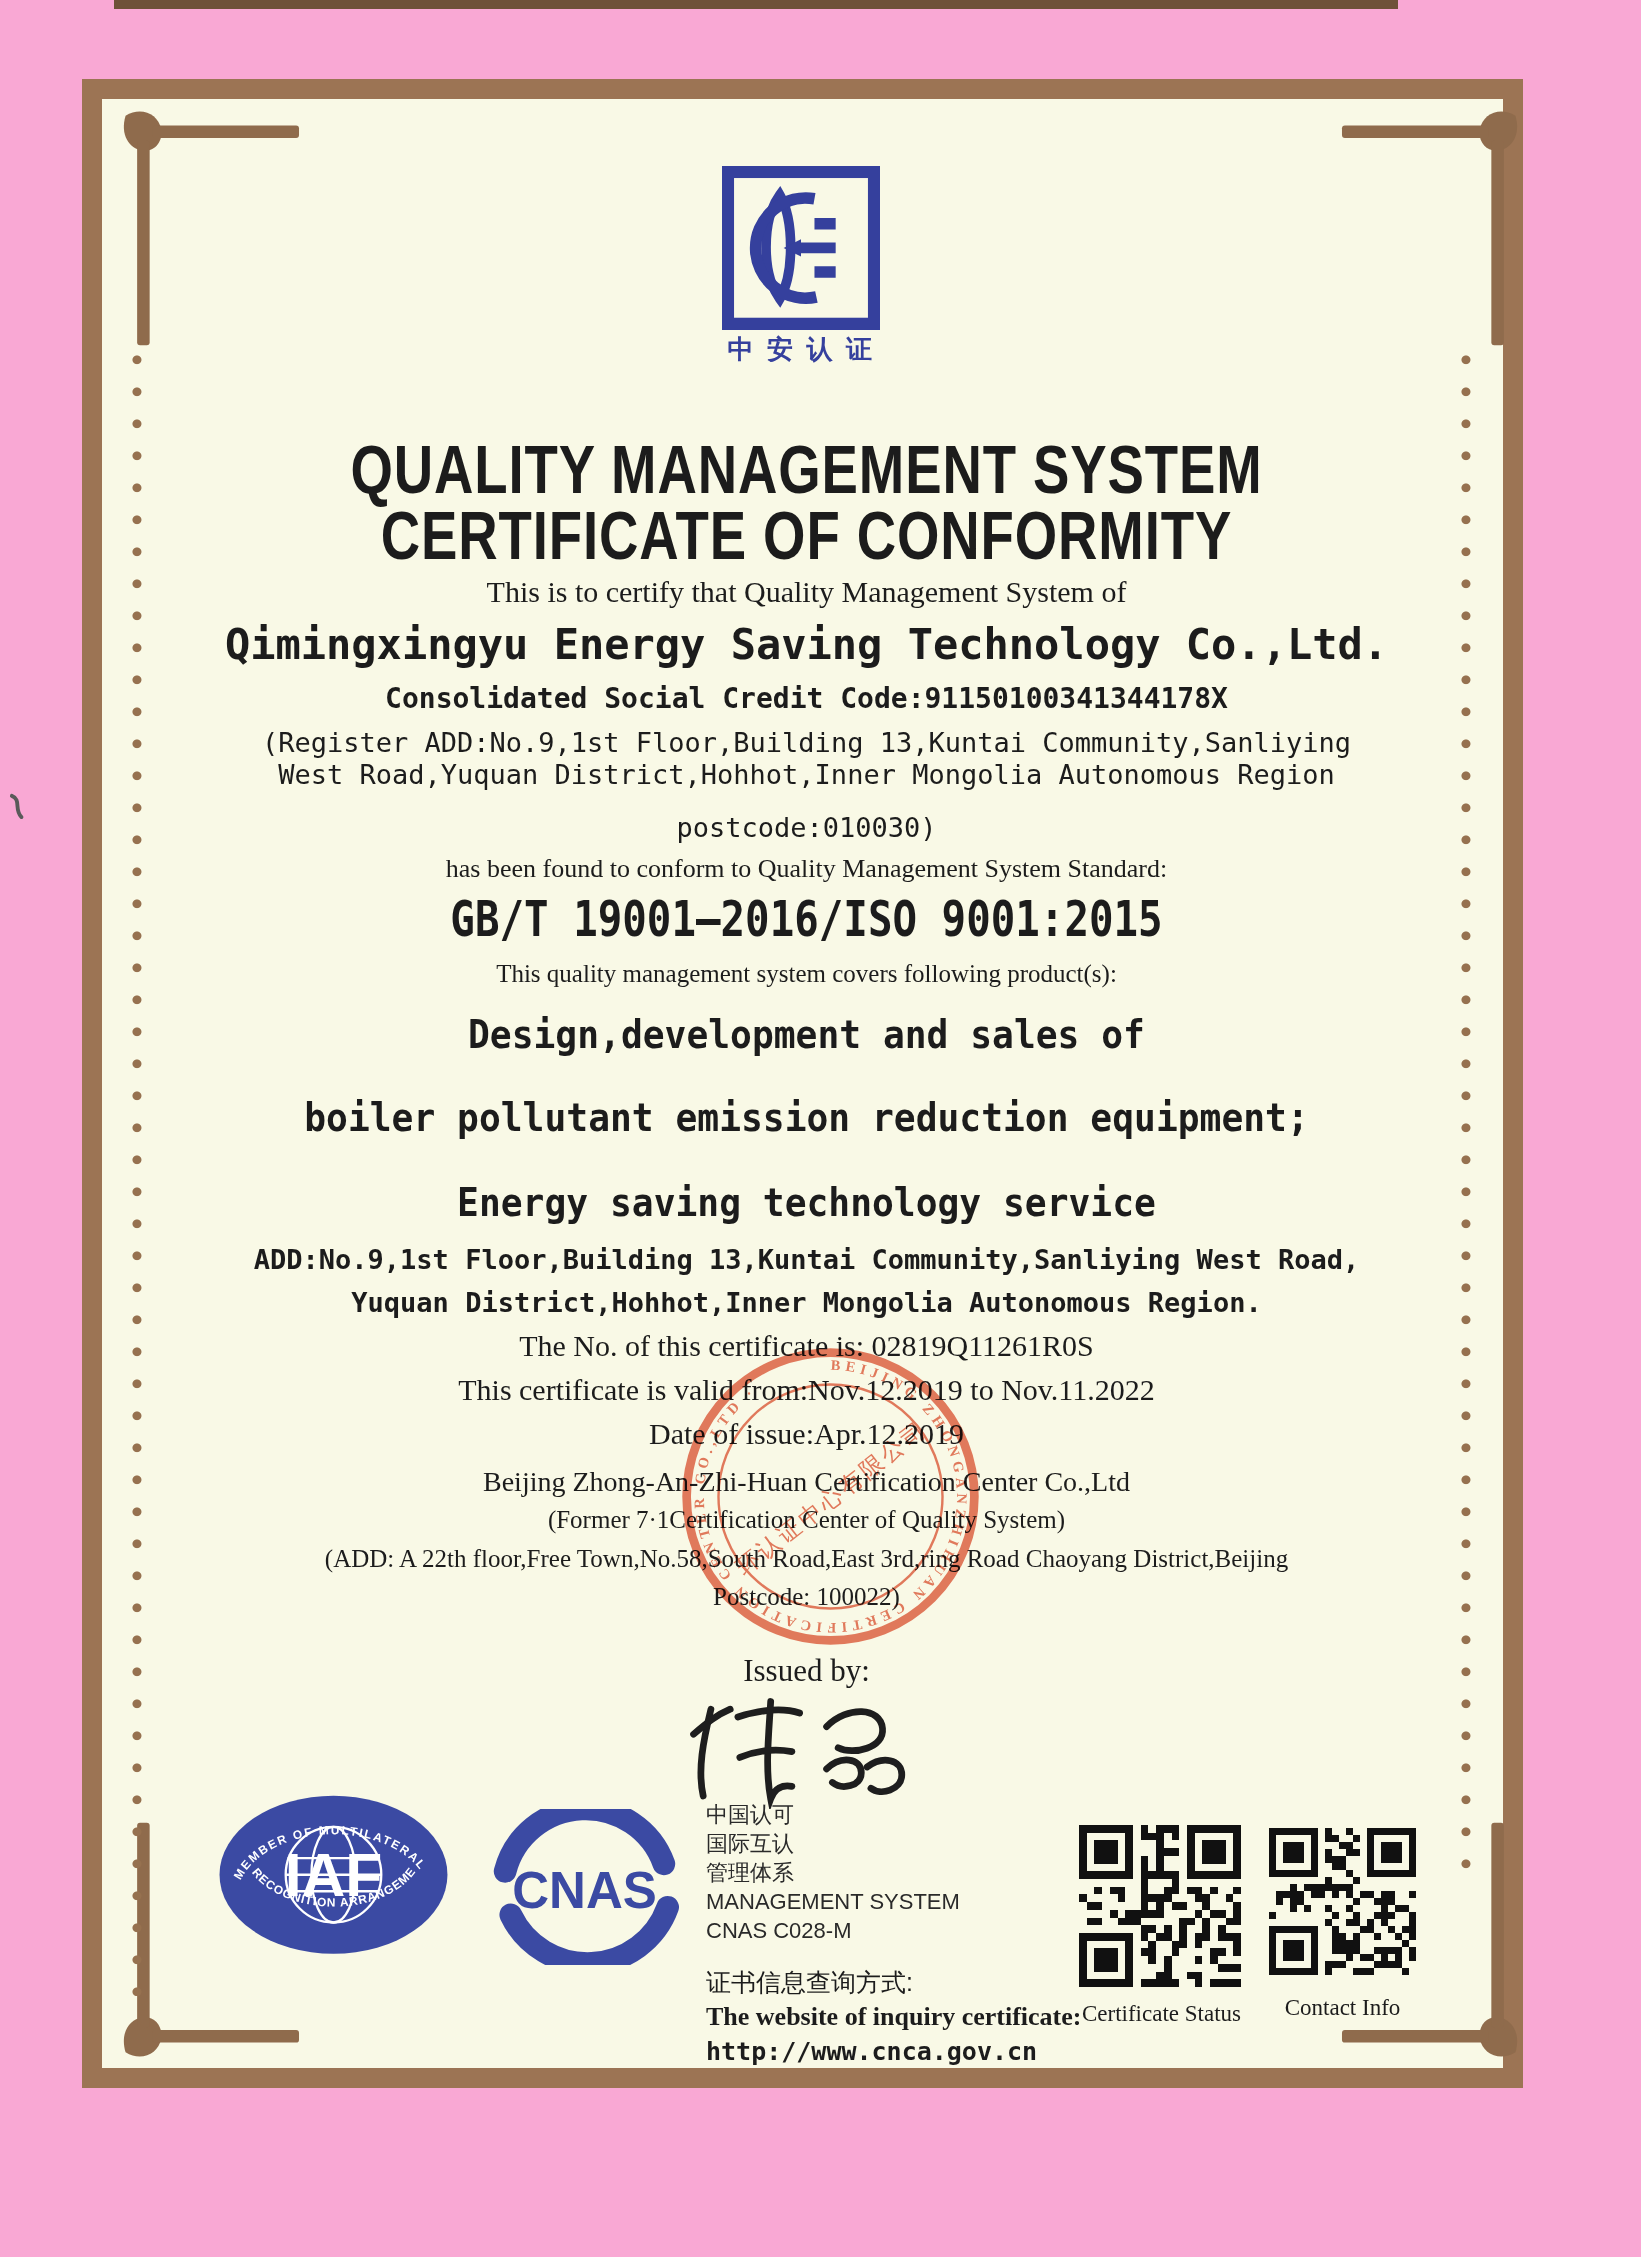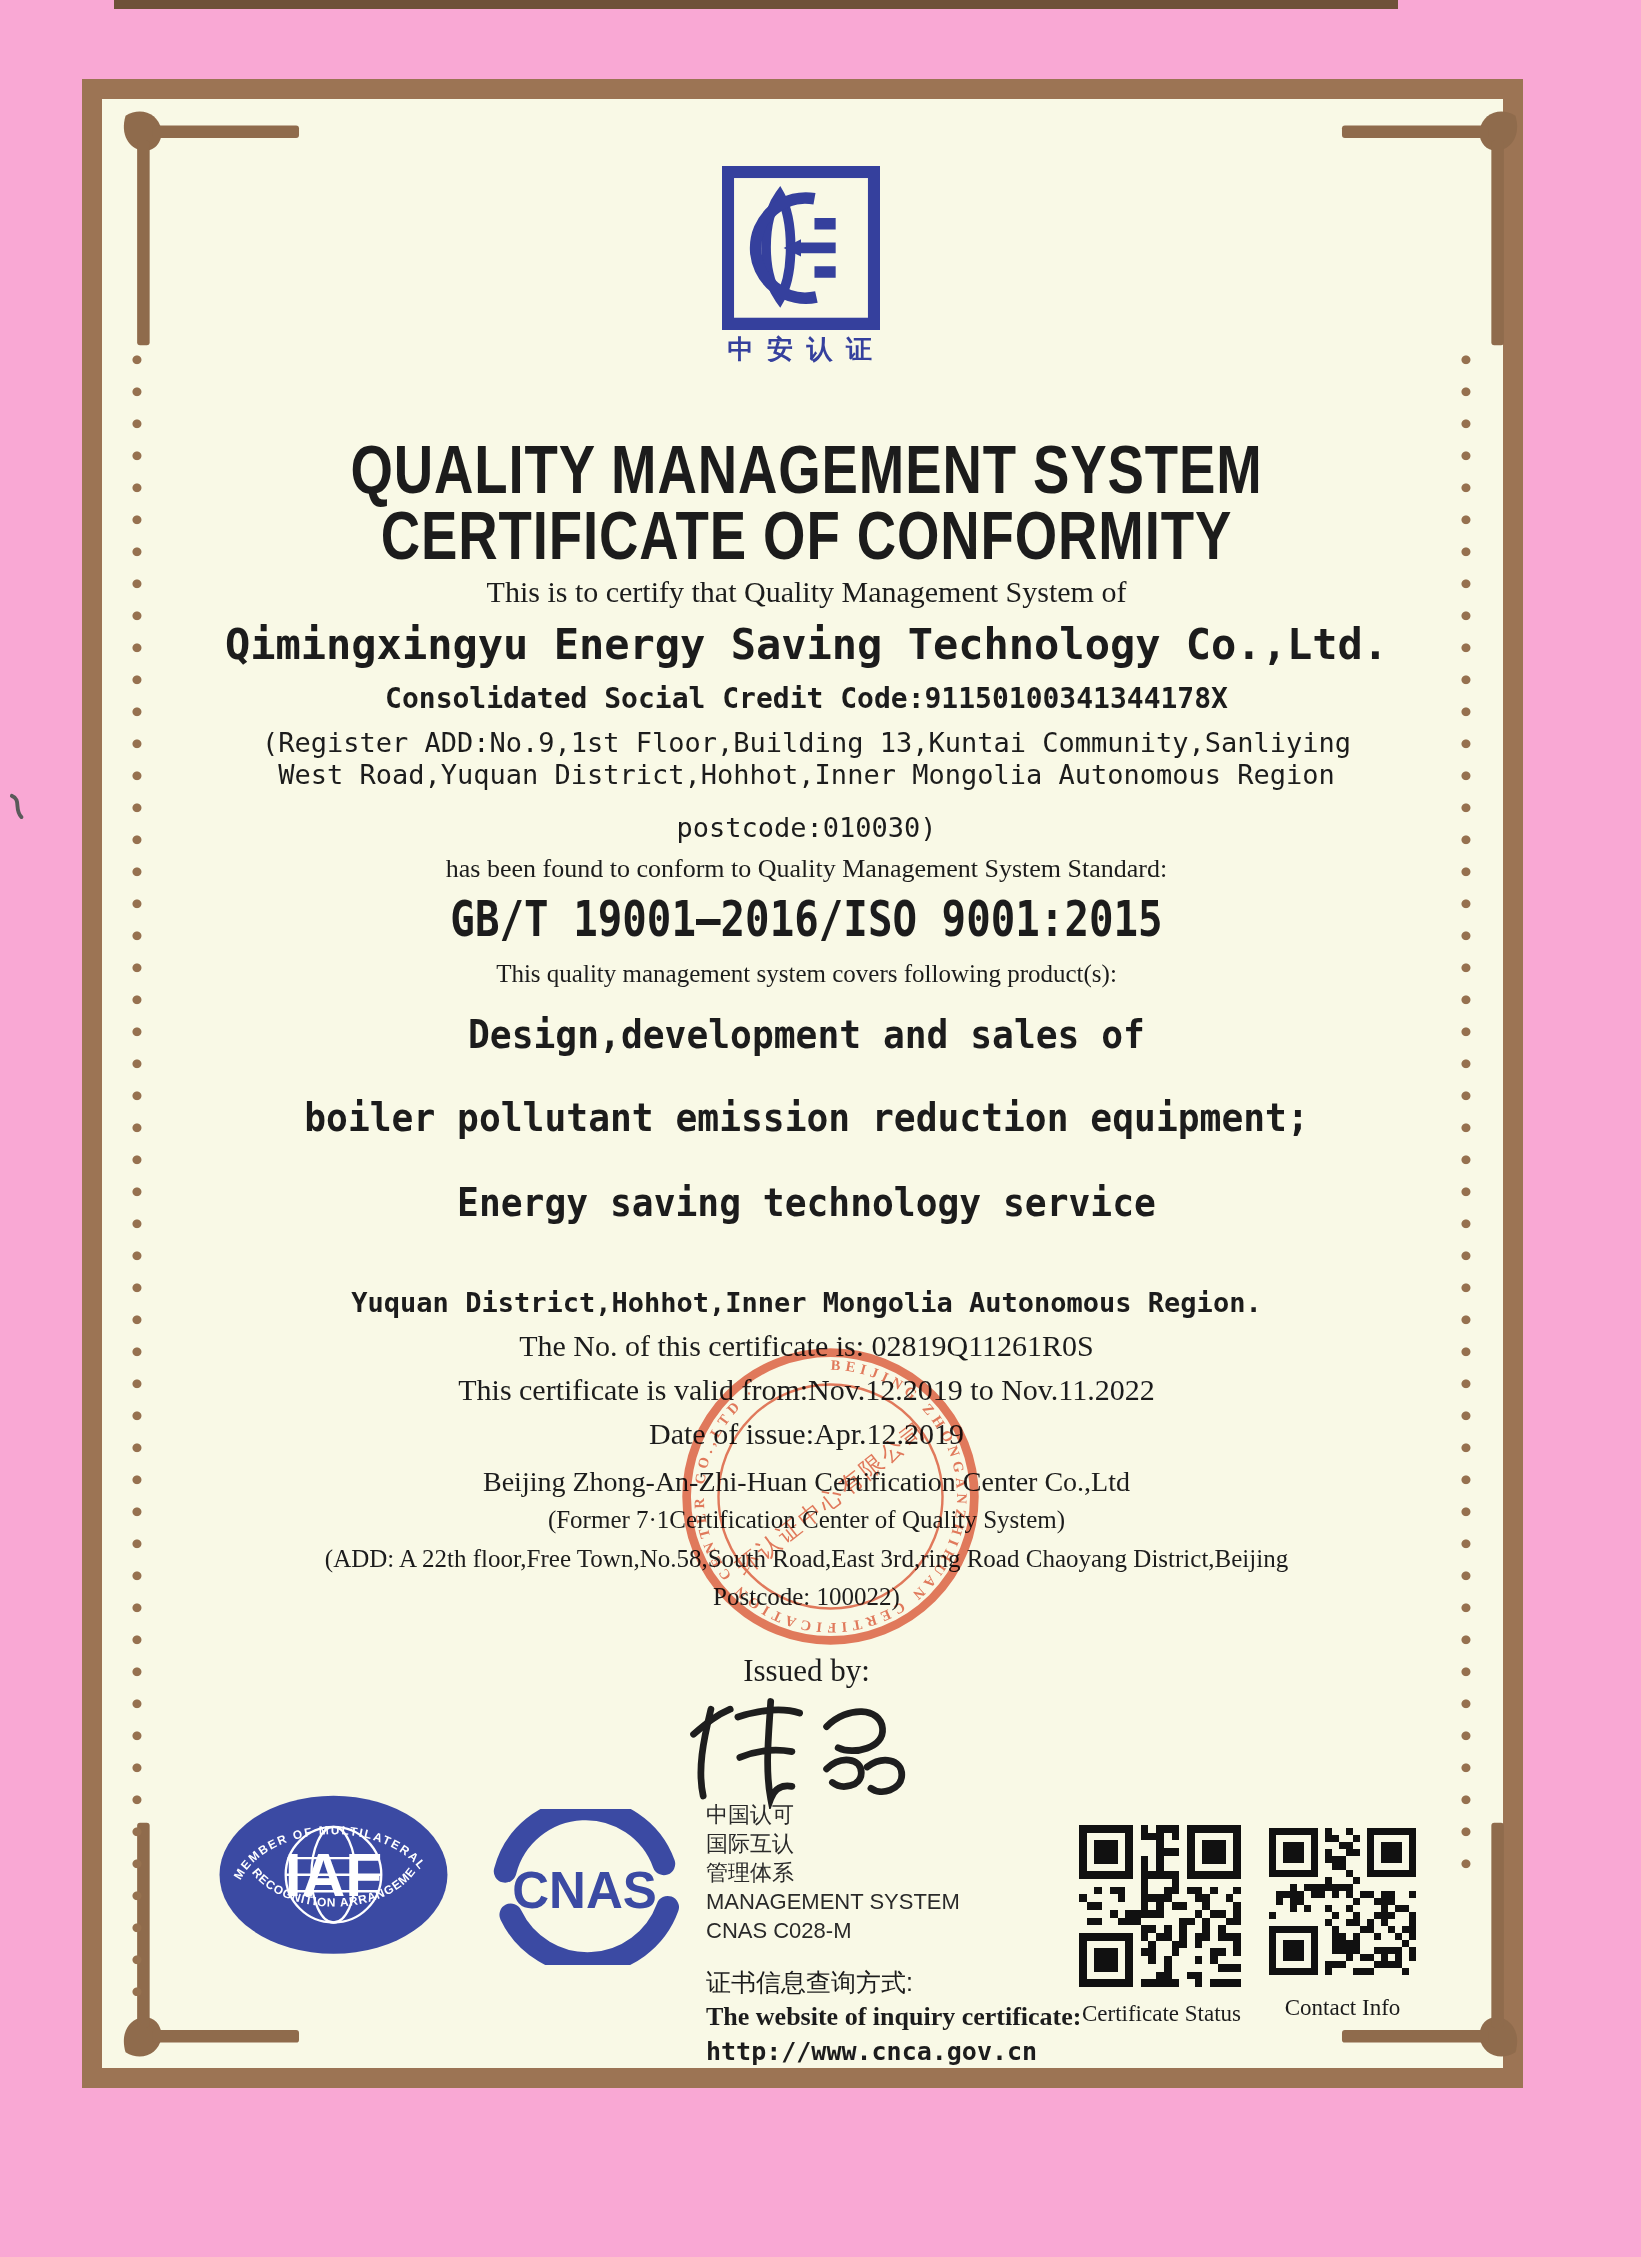--- a/index.html
+++ b/index.html
@@ -142,20 +142,21 @@
   <div class="line mono reg reg2">West Road,Yuquan District,Hohhot,Inner Mongolia Autonomous Region</div>
   <div class="line mono reg reg3">postcode:010030)</div>
 
   <div class="line serif conform">has been found to conform to Quality Management System Standard:</div>
   <div class="line mono gbt">GB/T 19001—2016/ISO 9001:2015</div>
   <div class="line serif covers">This quality management system covers following product(s):</div>
 
   <div class="line mono prod prod1">Design,development and sales of</div>
   <div class="line mono prod prod2">boiler pollutant emission reduction equipment;</div>
   <div class="line mono prod prod3">Energy saving technology service</div>
+  <div class="line mono addl add1">ADD:No.9,1st Floor,Building 13,Kuntai Community,Sanliying West Road,</div>
   <div class="line mono addl add2">Yuquan District,Hohhot,Inner Mongolia Autonomous Region.</div>
 
   <div class="line serif certno">The No. of this certificate is: 02819Q11261R0S</div>
   <div class="line serif valid">This certificate is valid from:Nov.12.2019 to Nov.11.2022</div>
   <div class="line serif doi">Date of issue:Apr.12.2019</div>
 
   <div class="line serif issuer1">Beijing Zhong-An-Zhi-Huan Certification Center Co.,Ltd</div>
   <div class="line serif issuer2">(Former 7·1Certification Center of Quality System)</div>
   <div class="line serif issuer3">(ADD:  A 22th floor,Free Town,No.58,South Road,East 3rd,ring Road Chaoyang District,Beijing</div>
   <div class="line serif issuer4">Postcode: 100022)</div>

